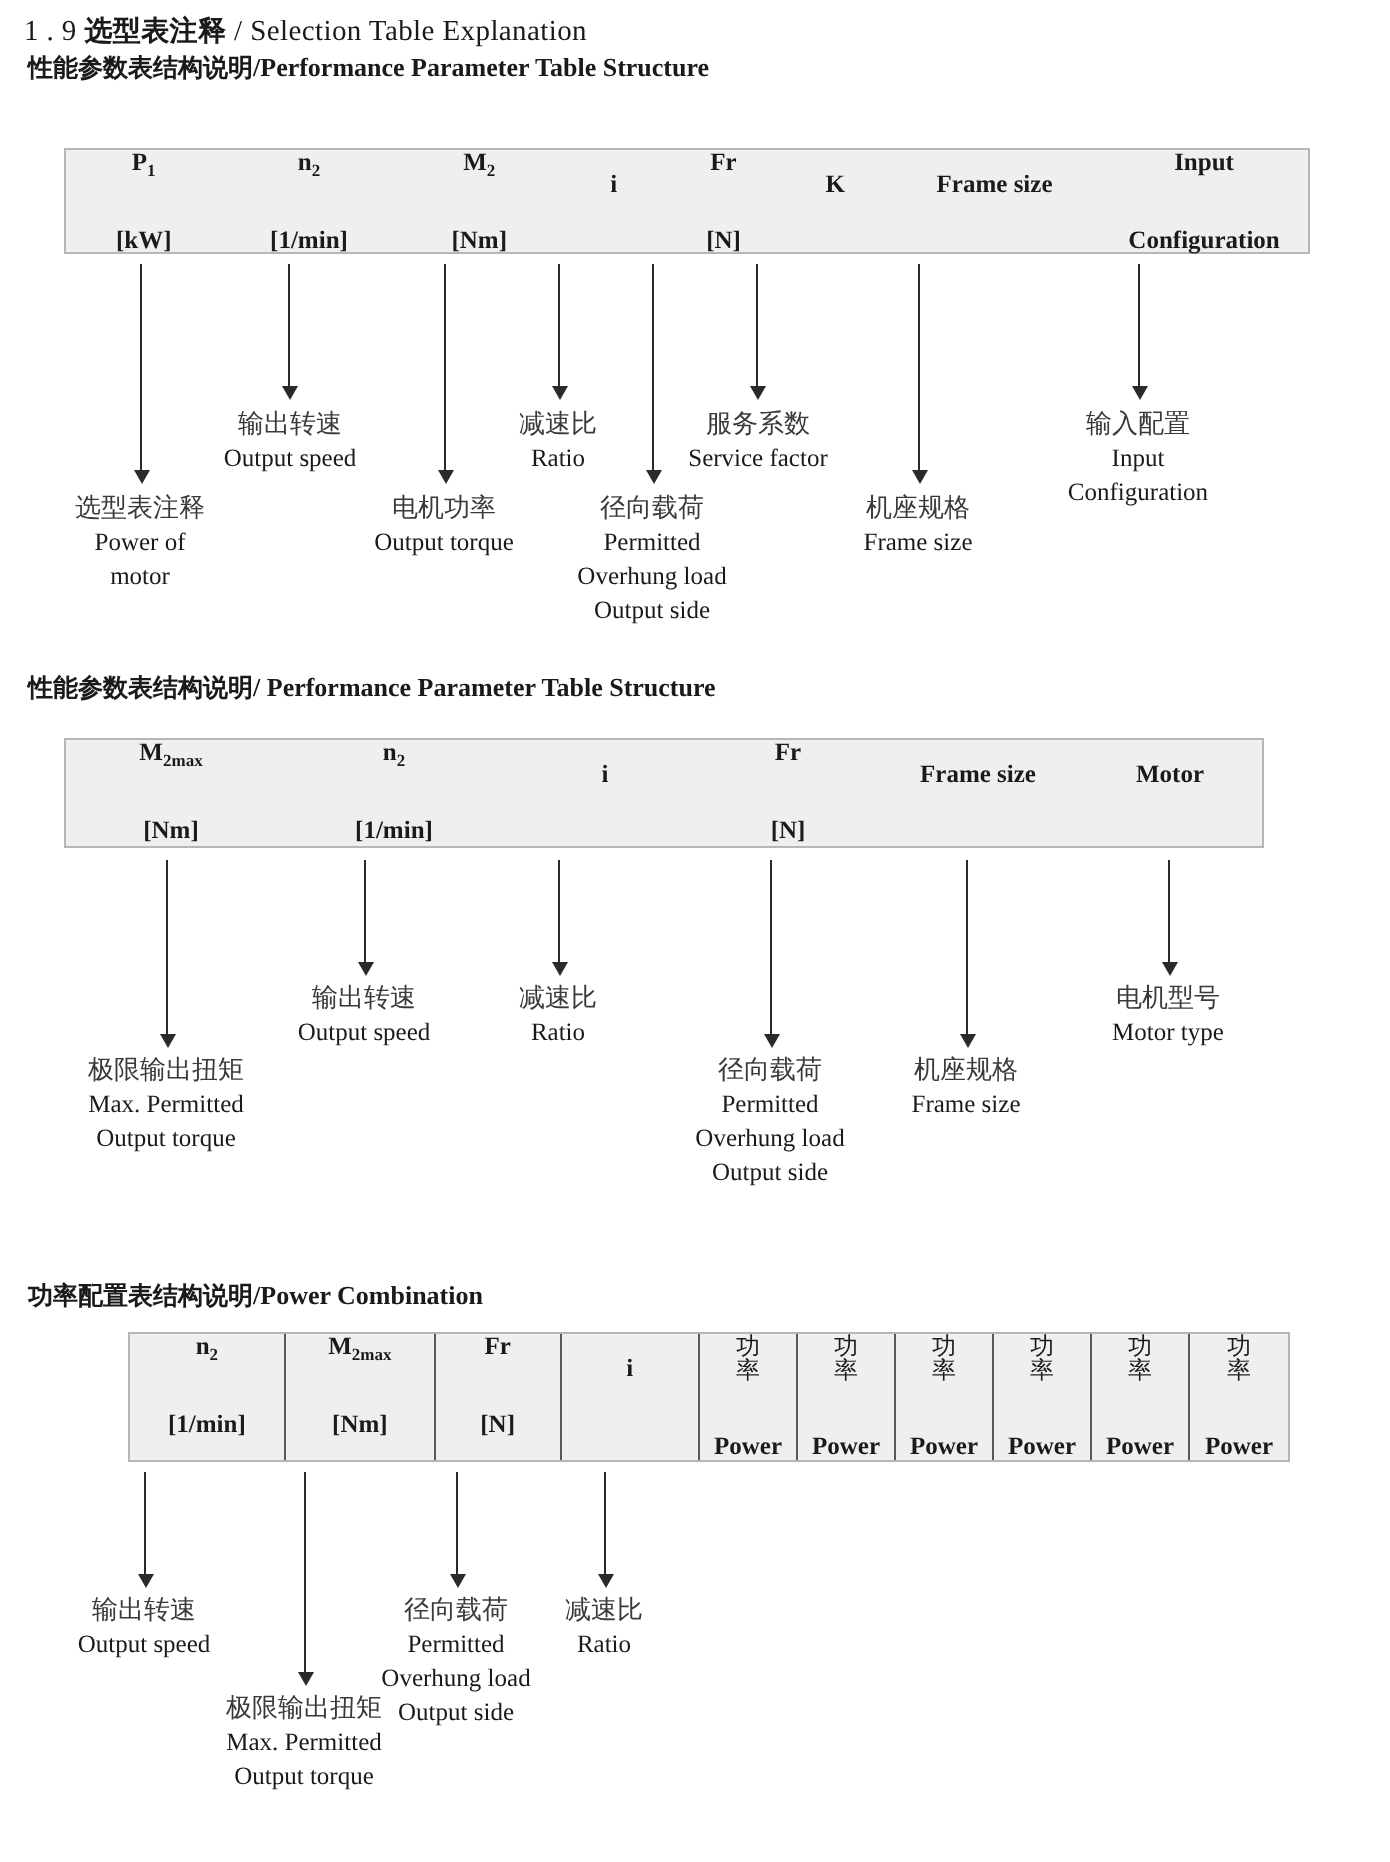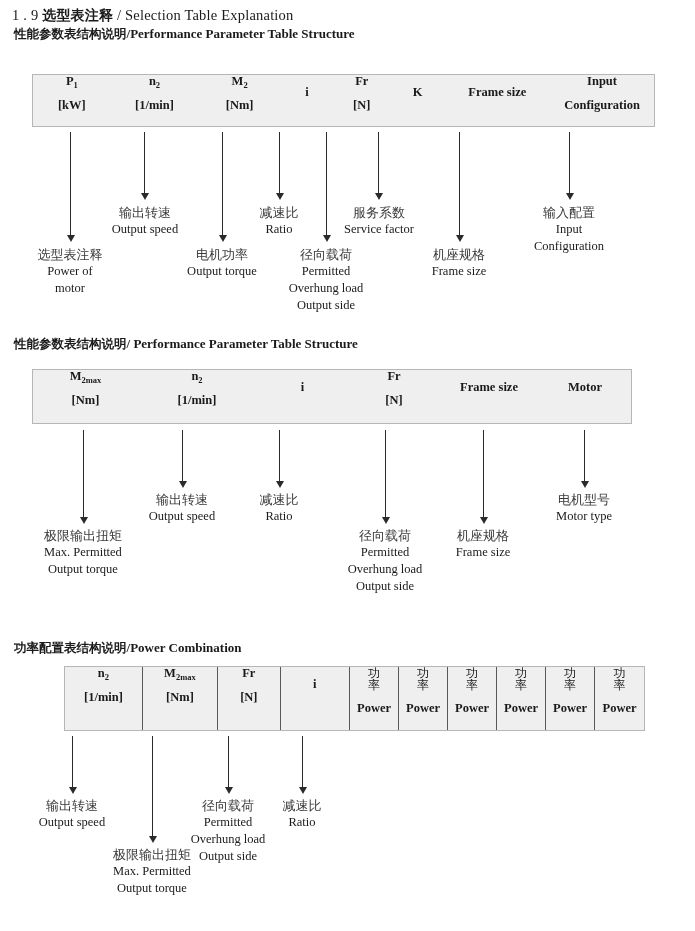--- a/index.html
+++ b/index.html
@@ -67,21 +67,21 @@
     justify-content: flex-start;
     box-sizing: border-box;
     text-align: center;
     font-family: "Liberation Serif", serif;
     font-weight: bold;
     font-size: 12.5px;
     line-height: 1.0;
     padding: 0 19px;
   }
   .tbl .cell .l1 { display: block; }
-  .tbl .cell .l2 { display: block; margin-top: 11px; }
+  .tbl .cell .l2 { display: block; margin-top: 26px; }
   .tbl .cell .cn {
     font-family: "DejaVu Sans", sans-serif;
     font-weight: normal;
     font-size: 12px;
   }
   .tbl.divided .cell + .cell { border-left: 1px solid #585858; }
 
   sub {
     font-size: 8.5px;
     vertical-align: baseline;

